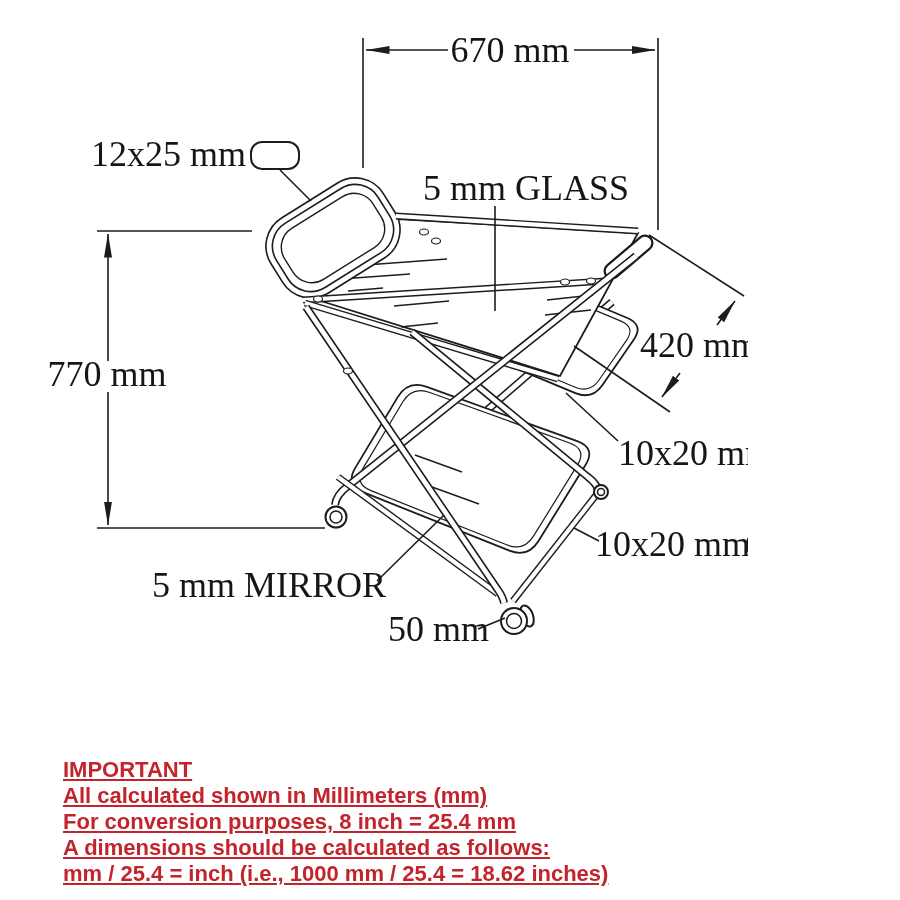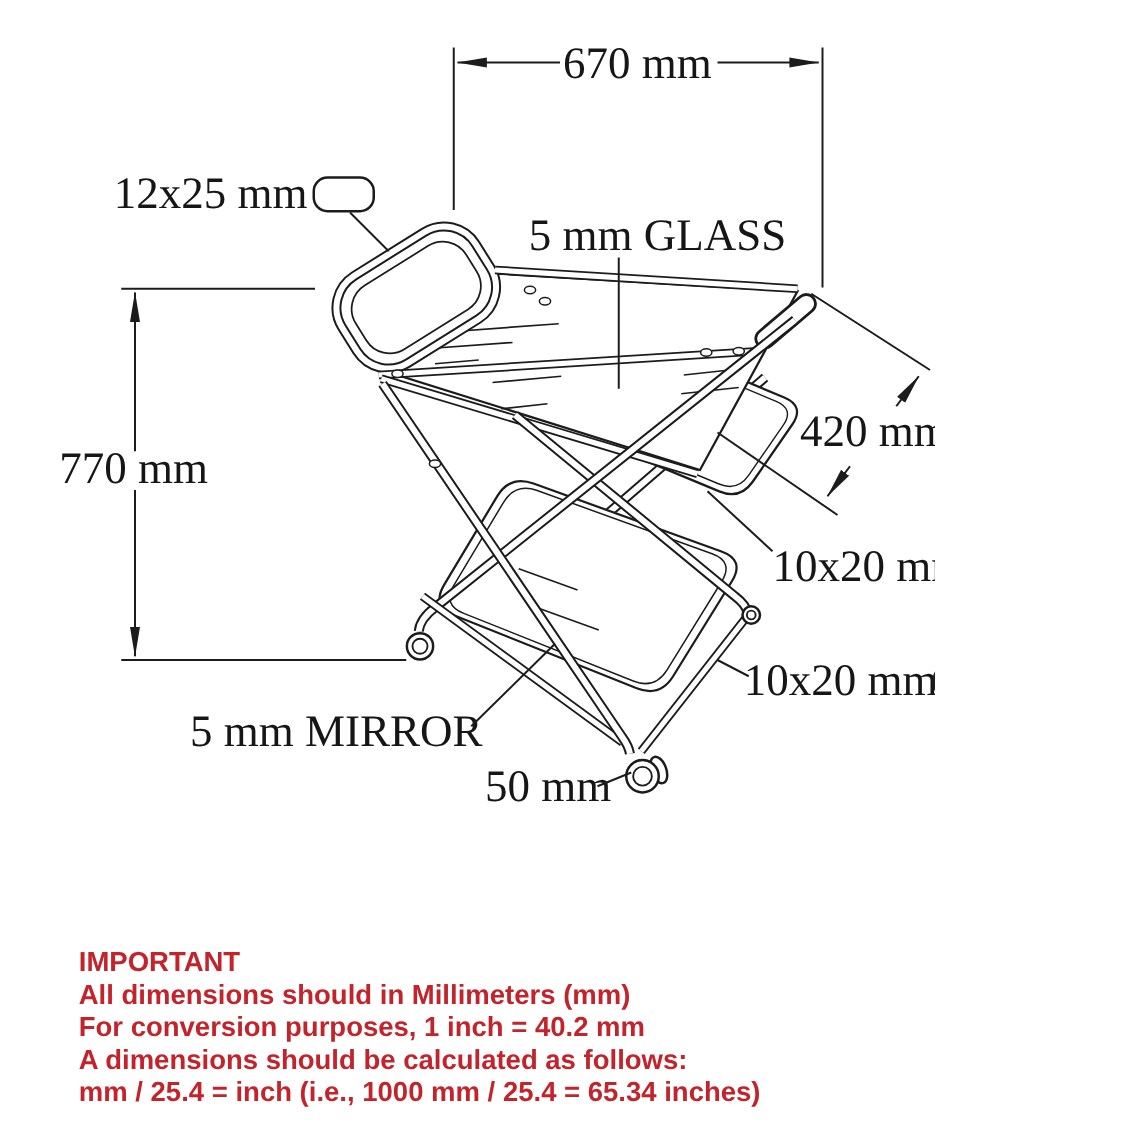--- a/index.html
+++ b/index.html
@@ -18,21 +18,21 @@
   .panel{fill:#ffffff;stroke:#1c1c1c;stroke-width:1.8;}
   .panel-in{fill:none;stroke:#1c1c1c;stroke-width:1.3;}
   .wheel{fill:#ffffff;stroke:#1c1c1c;stroke-width:2;}
   .hub{fill:#ffffff;stroke:#1c1c1c;stroke-width:1.5;}
   .screw{fill:#ffffff;stroke:#1c1c1c;stroke-width:1.2;}
   .dimtxt{font-family:"Liberation Serif", serif;font-size:36px;fill:#161616;}
   .profile{fill:#ffffff;stroke:#1c1c1c;stroke-width:2;}
   
   .notes{position:absolute;left:63px;top:757px;color:#c3242c;
          font-family:"Liberation Sans", sans-serif;font-size:22px;line-height:26px;
-         font-weight:600;letter-spacing:0px;white-space:nowrap;}
+         font-weight:600;letter-spacing:0px;white-space:nowrap;text-decoration:underline;}
 </style>
 </head>
 <body>
 
 <div class="stage">
 
 <svg width="900" height="900" viewBox="0 0 900 900">
   <defs>
     <marker id="arr" markerUnits="userSpaceOnUse" markerWidth="24" markerHeight="10" viewBox="0 0 24 10" refX="23.5" refY="5" orient="auto-start-reverse">
       <path d="M0,1 L24,5 L0,9 Z" fill="#1c1c1c"></path>
@@ -194,19 +194,19 @@
   </g>
 
   <g>
     <text class="dimtxt" x="388" y="641">50 mm</text>
     <line class="ln" x1="478" y1="629" x2="505" y2="618"></line>
   </g>
 </svg>
 
 <div class="notes">
   <div>IMPORTANT</div>
-  <div>All dimensions should in Millimeters (mm)</div>
-  <div>For conversion purposes, 1 inch = 40.2 mm</div>
+  <div>All calculated shown in Millimeters (mm)</div>
+  <div>For conversion purposes, 8 inch = 25.4 mm</div>
   <div>A dimensions should be calculated as follows:</div>
-  <div>mm / 25.4 = inch (i.e., 1000 mm / 25.4 = 65.34 inches)</div>
+  <div>mm / 25.4 = inch (i.e., 1000 mm / 25.4 = 18.62 inches)</div>
 </div>
 
 </div>
 
 </body></html>

